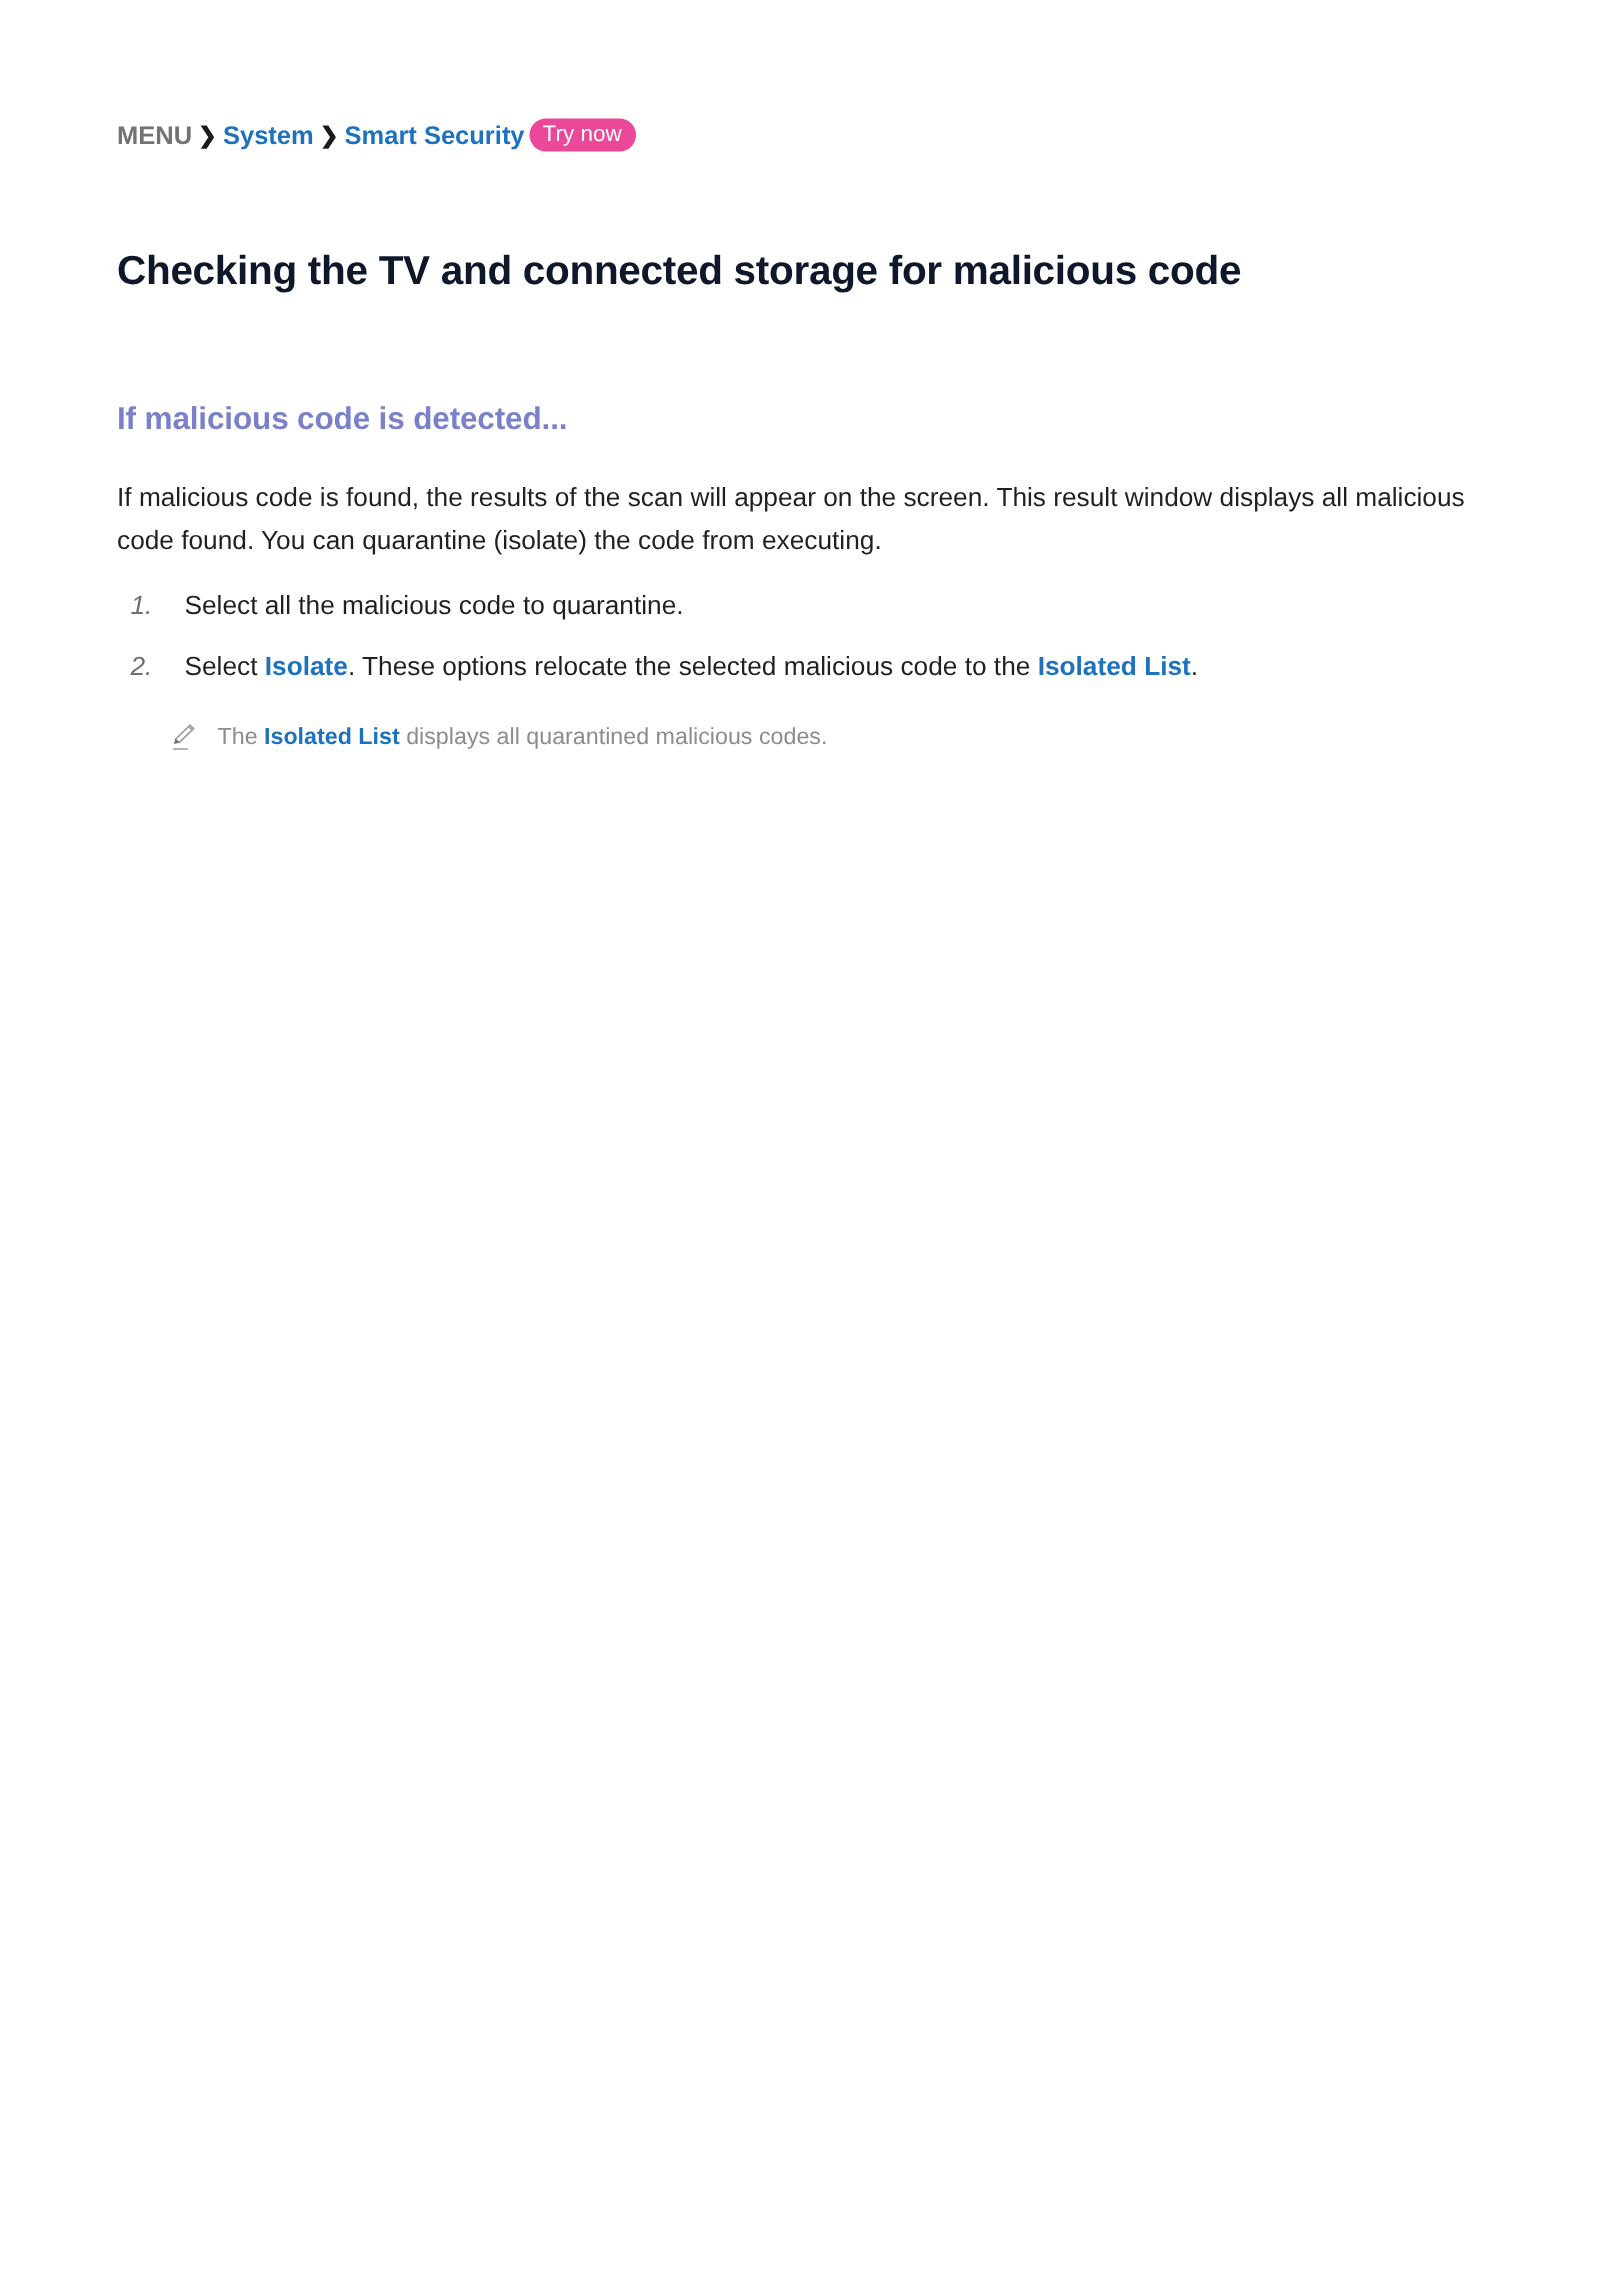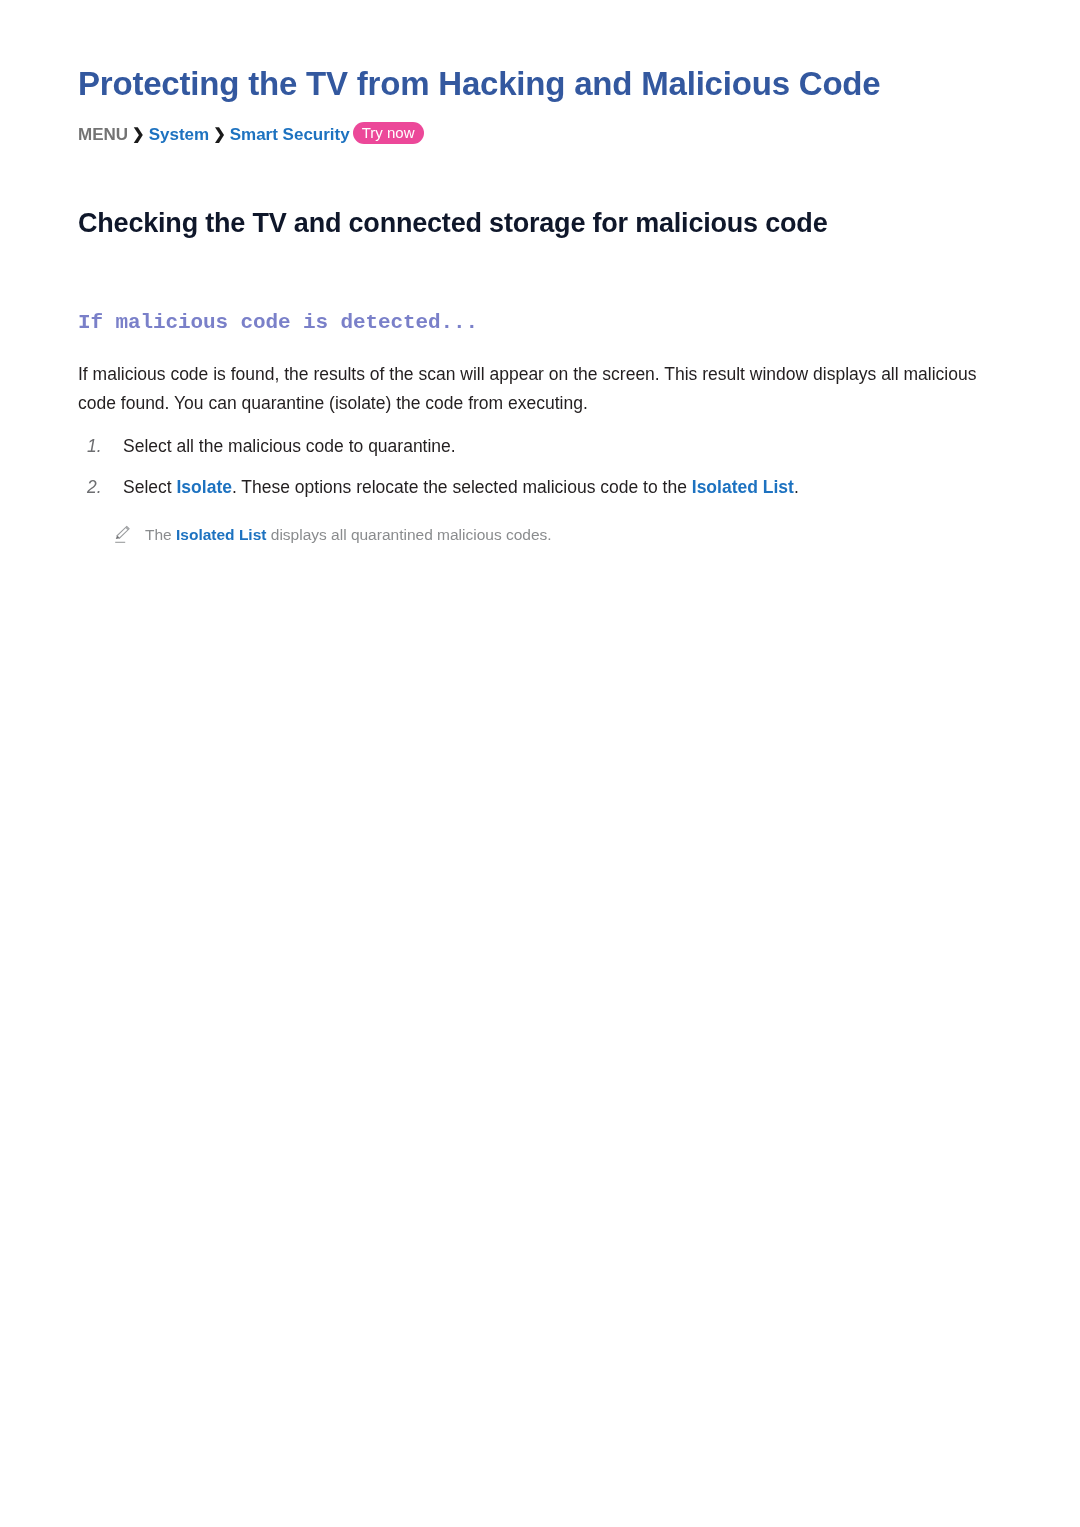--- a/index.html
+++ b/index.html
@@ -46,21 +46,20 @@
   }
 
   h3.sub-title {
     margin: 0;
     padding: 0;
     font-size: 21px;
     line-height: 30px;
     font-weight: bold;
     color: #7a80c9;
     letter-spacing: -0.1px;
-    font-family: Liberation Mono, monospace;
   }
 
   
   .breadcrumb {
     font-size: 17px;
     line-height: 26px;
     white-space: nowrap;
   }
   .bc-menu {
     color: #737373;
@@ -159,21 +158,20 @@
   .sp-bc2-to-body { height: 13px; }
   .sp-body-to-h3  { height: 48px; }
   .sp-h3-to-body  { height: 22px; }
   .sp-body-to-list{ height: 14px; }
 </style>
 </head>
 <body>
 
 <div class="page">
 
-  <h1 class="doc-title">Protecting the TV from Hacking and Malicious Code</h1>
 
   <div class="sp-title-to-bc"></div>
 
   <div class="breadcrumb">
     <span class="bc-menu">MENU</span><span class="bc-sep">❯</span><span class="bc-item">System</span><span class="bc-sep">❯</span><span class="bc-item">Smart Security</span><span class="try-now">Try now</span>
   </div>
 
   <div class="sp-bc-to-body"></div>
 
 

